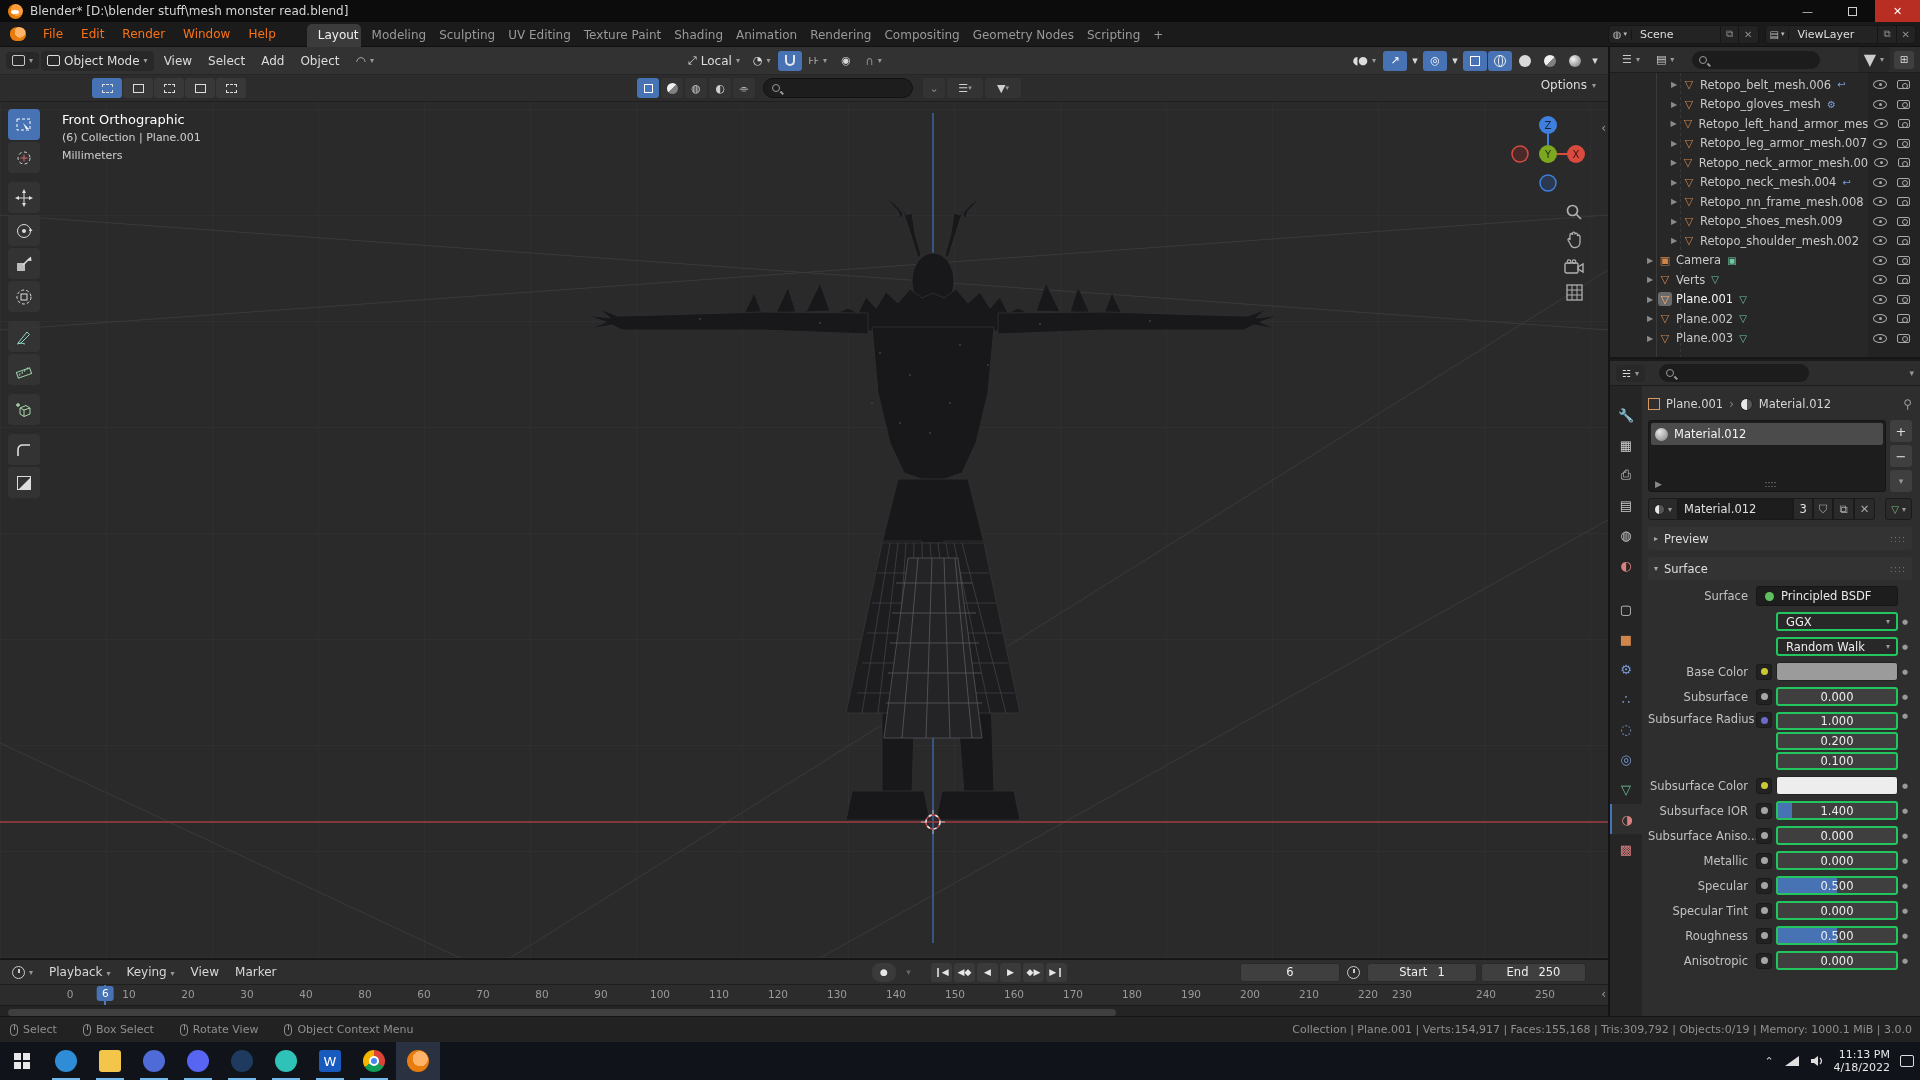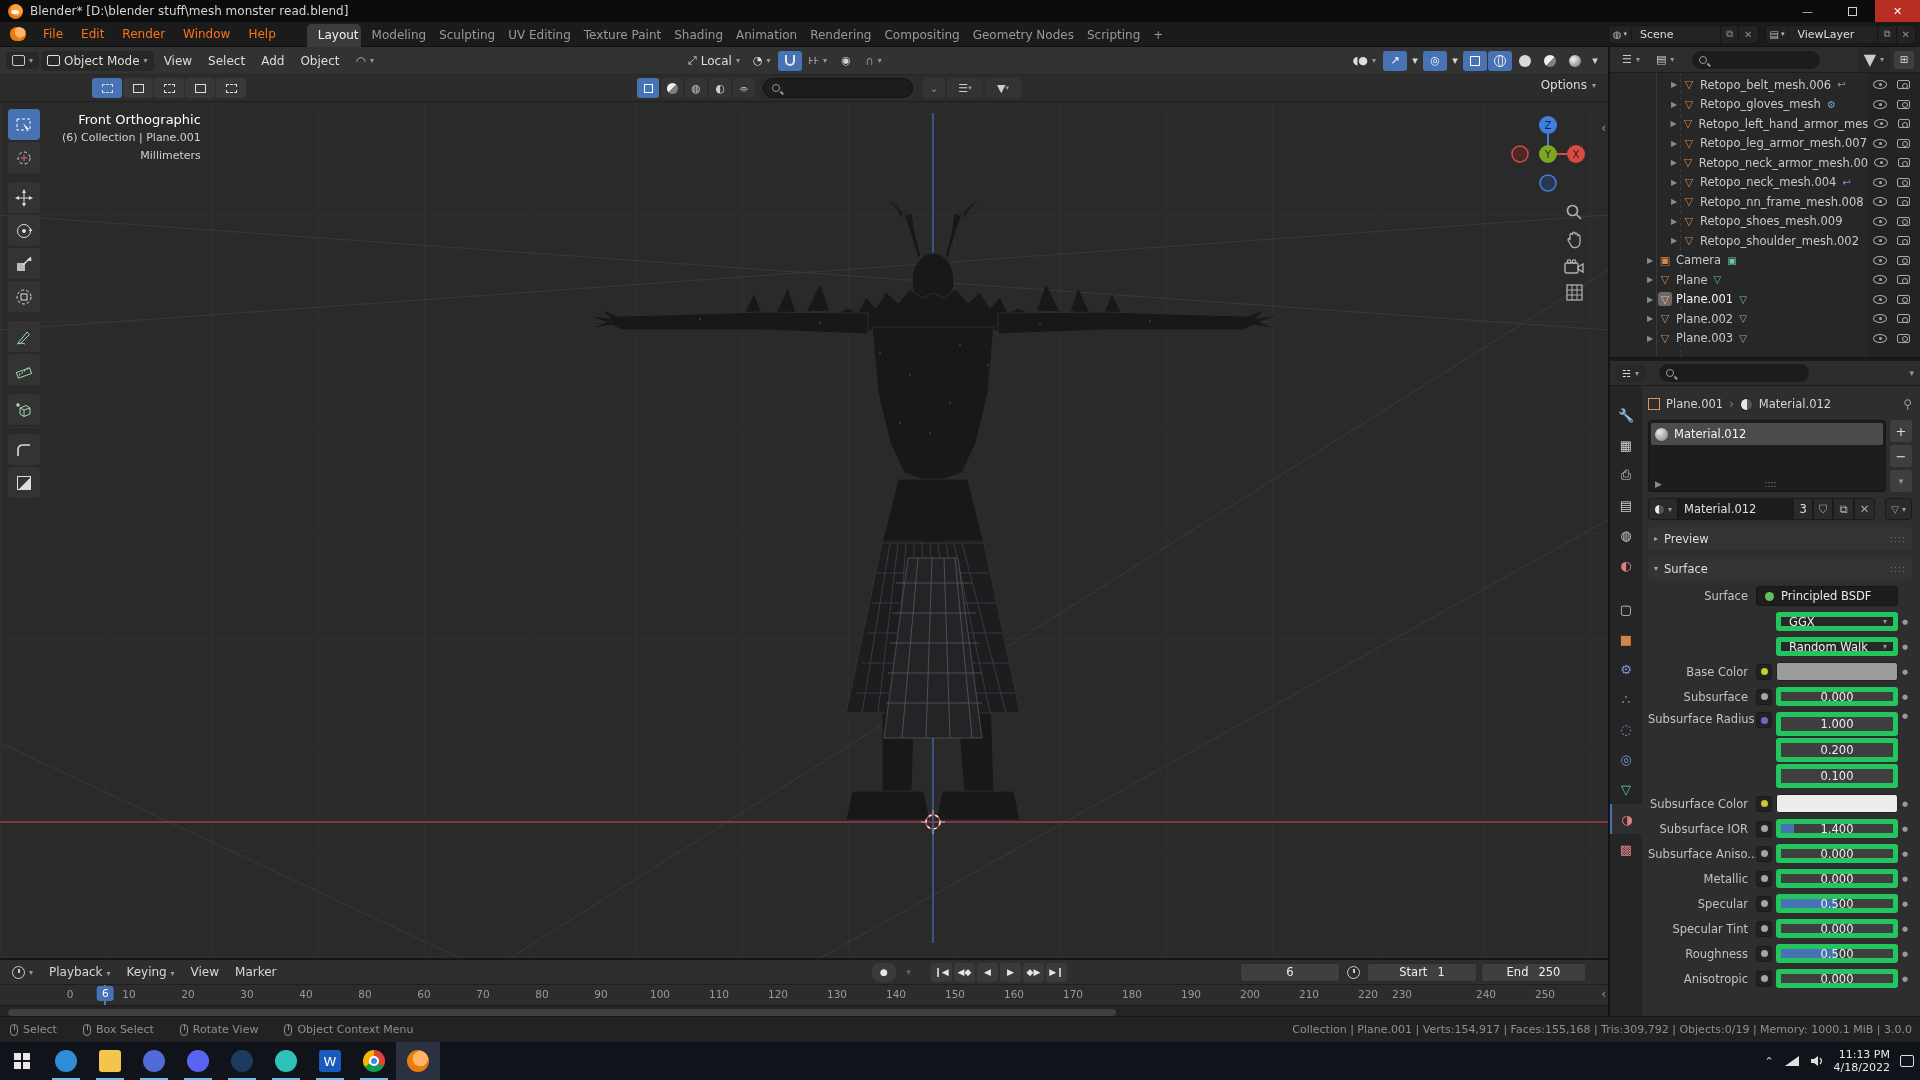--- a/index.html
+++ b/index.html
@@ -61,21 +61,21 @@
   .fbtn{width:22px;height:20px;border-radius:3px;display:flex;align-items:center;justify-content:center;color:#cfcfcf;font-size:11px;background:#333;}
   .fbtn.on{background:#4772b3;color:#fff;}
   .search-box{display:flex;align-items:center;background:#1d1d1d;border:1px solid #111;border-radius:10px;height:20px;width:150px;padding:0 8px;margin-left:6px;}
   .icon-search{width:8px;height:8px;border:1.5px solid #9a9a9a;border-radius:50%;position:relative;display:inline-block;}
   .icon-search::after{content:"";position:absolute;left:7px;top:7px;width:4px;height:1.5px;background:#9a9a9a;transform:rotate(45deg);}
   .options-dd{position:absolute;right:12px;top:3px;display:flex;align-items:center;gap:5px;color:#ddd;}
 
   
   .vp-canvas{position:absolute;left:0;top:56px;width:1608px;height:855px;overflow:hidden;
     background-image:linear-gradient(#30303100 0,#30303100 100%),repeating-linear-gradient(90deg,#2f2f30 0 1px,transparent 1px 106px),repeating-linear-gradient(0deg,#2f2f30 0 1px,transparent 1px 106px);
-    background-color:#2a2a2b;text-align:right;}
+    background-color:#2a2a2b;}
   .vp-overlay-text{position:absolute;left:62px;top:8px;color:#fff;font-size:13px;line-height:18px;pointer-events:none;}
   .vp-overlay-text .sub{font-size:11px;color:#cfcfcf;}
   .vp-toolbar{position:absolute;left:8px;top:6px;width:34px;display:flex;flex-direction:column;gap:2px;}
   .tool-btn{width:32px;height:31px;background:#353535e8;border-radius:4px;display:flex;align-items:center;justify-content:center;}
   .tool-btn.active{background:#4772b3;}
   .tool-btn svg{display:block;}
   .tool-gap{height:5px;}
   .nav-gizmo{position:absolute;right:18px;top:6px;width:84px;height:90px;}
   .nav-icons{position:absolute;right:24px;top:100px;display:flex;flex-direction:column;gap:10px;align-items:center;color:#c7c7c7;}
   .nav-icons svg{opacity:.85;}
@@ -121,21 +121,21 @@
   .sq-btn{width:22px;height:22px;background:#3f3f3f;border-radius:3px;color:#ddd;display:flex;align-items:center;justify-content:center;font-size:13px;}
   .idblock{display:flex;align-items:center;margin-top:6px;gap:0;height:22px;}
   .idb-seg{background:#2a2a2a;border:1px solid #1a1a1a;height:22px;display:flex;align-items:center;padding:0 5px;color:#e0e0e0;}
   .idb-name{flex:1;background:#1d1d1d;}
   .panel-hdr{display:flex;align-items:center;gap:6px;height:23px;background:#333;border-radius:3px;margin-top:7px;color:#dedede;padding:0 6px;}
   .panel-hdr .grip{margin-left:auto;color:#777;font-size:9px;letter-spacing:1px;}
   .prow{display:flex;align-items:center;margin-top:6px;min-height:19px;}
   .prow .plabel{width:108px;text-align:right;padding-right:8px;color:#c2c2c2;white-space:nowrap;overflow:hidden;}
   .socket{width:16px;height:16px;background:#222;border:1px solid #1a1a1a;border-radius:3px;display:flex;align-items:center;justify-content:center;margin-right:4px;}
   .socket i{width:7px;height:7px;border-radius:50%;display:block;}
-  .pwidget{flex:1;position:relative;height:19px;background:#3f3f3f;border:5px solid #22c55e;border-radius:3px;color:#eee;display:flex;align-items:center;justify-content:center;font-size:11.5px;overflow:hidden;}
+  .pwidget{flex:1;position:relative;height:19px;background:#3f3f3f;border:2px solid #22c55e;border-radius:3px;color:#eee;display:flex;align-items:center;justify-content:center;font-size:11.5px;overflow:hidden;}
   .pwidget .fill{position:absolute;left:0;top:0;bottom:0;background:#4772b3;}
   .pwidget span{position:relative;}
   .pwidget.dropdown{background:#282828;justify-content:flex-start;padding-left:8px;}
   .pwidget.dropdown .car{position:absolute;right:6px;color:#999;font-size:8px;}
   .pwidget.colorsw{border:1px solid #222;}
   .pdot{width:14px;text-align:center;color:#9a9a9a;font-size:7px;}
   .vecstack{flex:1;display:flex;flex-direction:column;gap:2px;}
   .shaderbtn{flex:1;height:20px;background:#1d1d1d;border:1px solid #161616;border-radius:3px;display:flex;align-items:center;gap:7px;padding:0 8px;color:#e8e8e8;}
   .gdot{width:9px;height:9px;border-radius:50%;background:#5fbf5f;}
 
@@ -649,21 +649,21 @@
           <span class="ol-icon" style="color: rgb(208, 133, 74);">▣</span>
           <span class="ol-name">Camera</span>
           <span class="ol-extra" style="color: rgb(110, 201, 160);">▣</span>
           <span class="ol-spacer"></span>
           <span class="icon-eye"></span>
           <span class="icon-cam"></span>
         </div>
         <div class="ol-row ol-ind-1">
           <span class="ol-expand">▶</span>
           <span class="ol-icon">▽</span>
-          <span class="ol-name">Plane</span>
+          <span class="ol-name">Verts</span>
           <span class="ol-extra" style="color: rgb(110, 201, 160);">▽</span>
           <span class="ol-spacer"></span>
           <span class="icon-eye"></span>
           <span class="icon-cam"></span>
         </div>
         <div class="ol-row ol-ind-1">
           <span class="ol-expand">▶</span>
           <span class="ol-icon selbg">▽</span>
           <span class="ol-name" style="color: rgb(244, 244, 244);">Plane.001</span>
           <span class="ol-extra" style="color: rgb(110, 201, 160);">▽</span>

